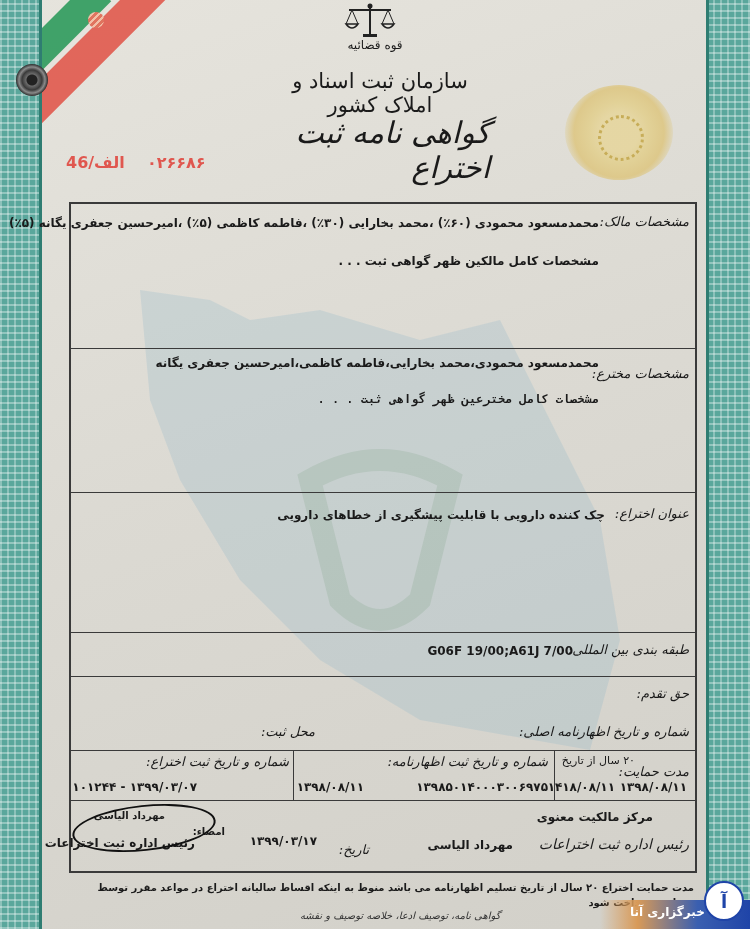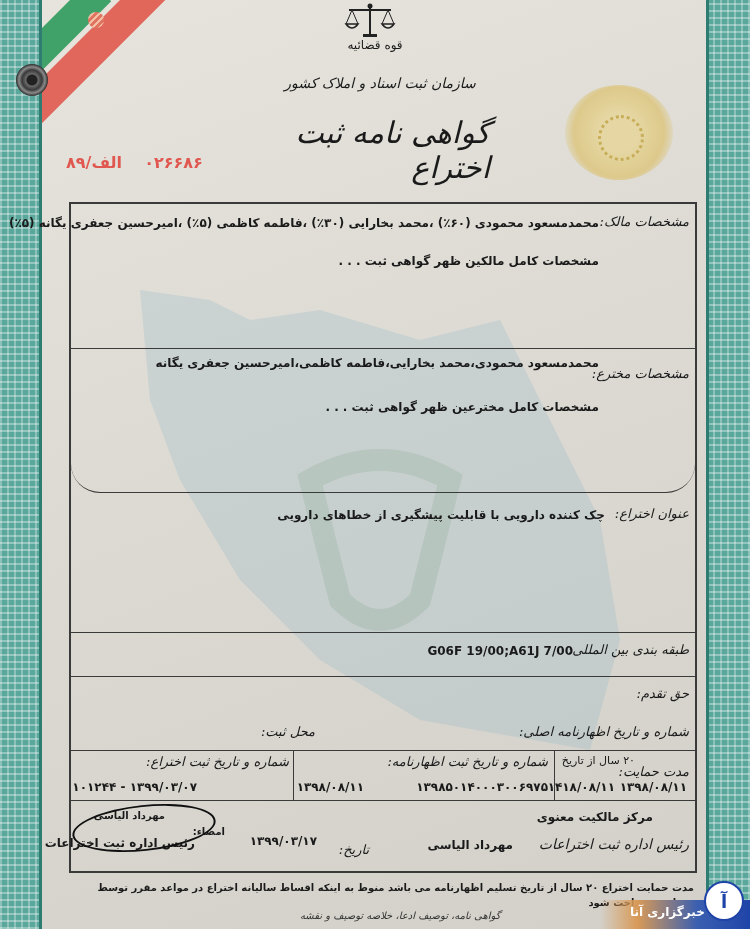--- a/index.html
+++ b/index.html
@@ -12,21 +12,21 @@
   .border-left::after,.border-right::after{content:"";position:absolute;top:0;bottom:0;width:3px;background:#2f7d72;}
   .border-left::after{right:0;}
   .border-right::after{left:0;}
   .flag-green{position:absolute;left:20px;top:-20px;width:30px;height:170px;background:#2e9a5c;transform:rotate(45deg);transform-origin:top left;left:90px;opacity:.9;}
   .flag-red{position:absolute;left:150px;top:-30px;width:32px;height:200px;background:#e0594c;transform:rotate(45deg);transform-origin:top left;opacity:.9;}
   .flag-emblem{position:absolute;left:88px;top:12px;width:16px;height:16px;border-radius:50%;background:repeating-linear-gradient(135deg,#e0745f 0 3px,#f2c0a8 3px 5px);}
   .grommet{position:absolute;left:16px;top:64px;width:32px;height:32px;border-radius:50%;background:radial-gradient(circle,#222 0 5px,#6b6b6b 6px,#3a3a3a 10px,#8a8a8a 13px,#2c2c2c 16px);}
   .scales{position:absolute;left:343px;top:2px;width:54px;height:36px;}
   .header-line{position:absolute;left:0;width:750px;text-align:center;color:#1a1a1a;}
   .judiciary{top:38px;font-size:12px;font-family:"DejaVu Serif",serif;left:325px;width:100px;}
-  .org{top:75px;font-size:14px;font-family:"DejaVu Serif",serif;left:270px;width:220px;font-style:italic;}
+  .org{top:69px;font-size:21px;font-family:"DejaVu Serif",serif;left:270px;width:220px;}
   .title{top:115px;font-size:30px;font-family:"DejaVu Serif",serif;left:250px;width:240px;font-style:italic;text-align:right;}
   .serial{position:absolute;left:66px;top:153px;color:#e0574f;font-size:16px;font-weight:bold;direction:rtl;}
   .seal{position:absolute;left:565px;top:85px;width:108px;height:95px;border-radius:50%;background:radial-gradient(circle,#e6d59a 0 20px,#e2cf8c 30px,#ddc57e 45px,rgba(220,200,130,.3) 54px);opacity:.85;}
   .seal-flower{position:absolute;left:598px;top:115px;width:40px;height:40px;border-radius:50%;border:3px dotted #c7ad58;}
   .frame{position:absolute;left:69px;top:202px;width:624px;height:667px;border:2px solid #3a3a3a;}
   .row{position:absolute;left:0;width:624px;border-bottom:1.5px solid #3a3a3a;}
   .lbl{position:absolute;right:6px;font-family:"DejaVu Serif",serif;font-style:italic;font-size:13px;color:#1a1a1a;direction:rtl;}
   .val{position:absolute;font-size:12px;font-weight:bold;color:#1a1a1a;direction:rtl;white-space:nowrap;}
   .small{font-size:11px;font-weight:bold;}
   .watermark{position:absolute;left:120px;top:280px;width:520px;height:480px;opacity:.25;pointer-events:none;}
@@ -61,41 +61,41 @@
   <rect x="20" y="32" width="14" height="3" fill="#222"></rect>
 </svg>
 
 <div class="header-line judiciary">قوه قضائیه</div>
 <div class="header-line org">سازمان ثبت اسناد و املاک کشور</div>
 <div class="header-line title">گواهی نامه ثبت اختراع</div>
 
 <div class="serial">
   <span>۰۲۶۶۸۶</span>
   &nbsp;&nbsp;
-  <span>الف/۸۹</span>
+  <span>الف/46</span>
 </div>
 
 <div class="seal"></div>
 <div class="seal-flower"></div>
 
 <svg class="watermark" viewBox="0 0 520 480">
   <path d="M20 10 L90 20 L130 40 L200 30 L300 60 L380 40 L420 120 L480 240 L500 360 L470 470 L300 440 L200 380 L120 300 L60 200 L30 120 Z" fill="#8fb6c9"></path>
   <path d="M190 200 Q260 160 330 200 L300 320 Q260 360 220 320 Z" fill="none" stroke="#4f8f88" stroke-width="22"></path>
 </svg>
 
 <div class="frame">
   <div class="row" style="top:0;height:144px;">
     <div class="lbl" style="top:10px;">مشخصات مالک:</div>
     <div class="val" style="right:96px;top:12px;">محمدمسعود محمودی (۶۰٪) ،محمد بخارایی (۳۰٪) ،فاطمه کاظمی (۵٪) ،امیرحسین جعفری یگانه (۵٪)</div>
     <div class="val" style="right:96px;top:50px;">مشخصات کامل مالکین ظهر گواهی ثبت . . .</div>
   </div>
-  <div class="row" style="top:144px;height:144px;border-radius:29px;">
+  <div class="row" style="top:144px;height:144px;">
     <div class="lbl" style="top:18px;">مشخصات مخترع:</div>
     <div class="val" style="right:96px;top:8px;">محمدمسعود محمودی،محمد بخارایی،فاطمه کاظمی،امیرحسین جعفری یگانه</div>
-    <div class="val" style="right:96px;top:52px;">مشخصات کامل مخترعین ظهر گواهی ثبت . . .</div>
+    <div class="val" style="right:96px;top:44px;font-family:Liberation Mono, monospace;">مشخصات کامل مخترعین ظهر گواهی ثبت . . .</div>
   </div>
   <div class="row" style="top:288px;height:140px;">
     <div class="lbl" style="top:14px;">عنوان اختراع:</div>
     <div class="val" style="right:90px;top:16px;">چک کننده دارویی با قابلیت پیشگیری از خطاهای دارویی</div>
   </div>
   <div class="row" style="top:428px;height:44px;">
     <div class="lbl" style="top:10px;margin-left:12px;">طبقه بندی بین المللی:</div>
     <div class="val" style="right:122px;top:12px;direction:ltr;">G06F 19/00;A61J 7/00</div>
   </div>
   <div class="row" style="top:472px;height:74px;">

